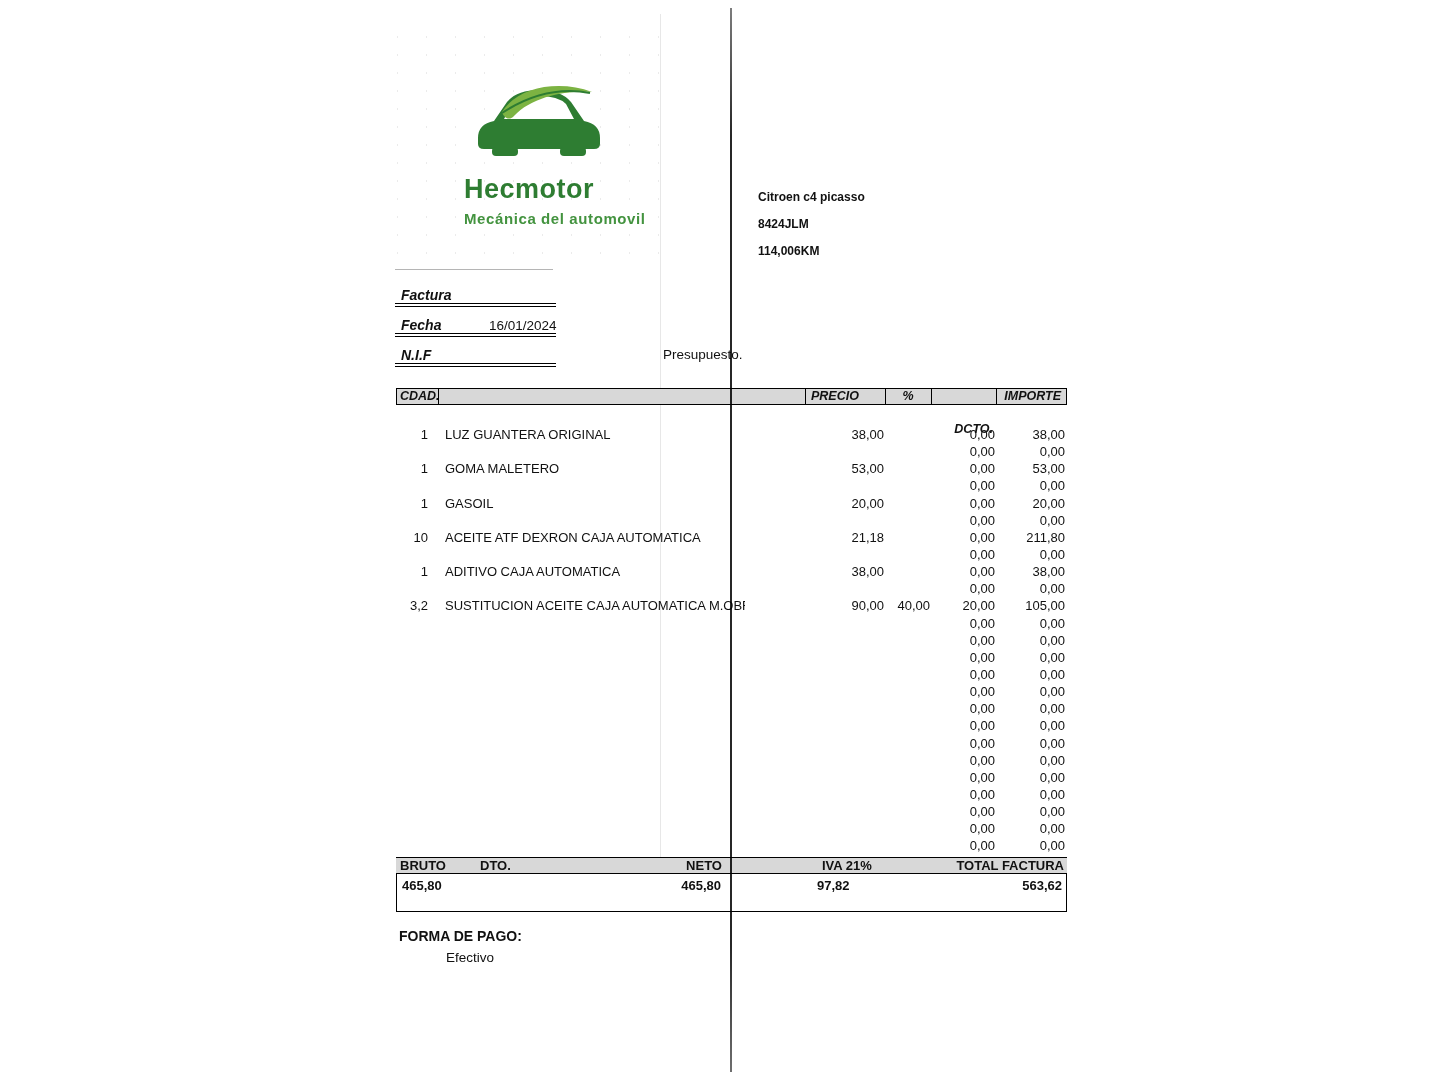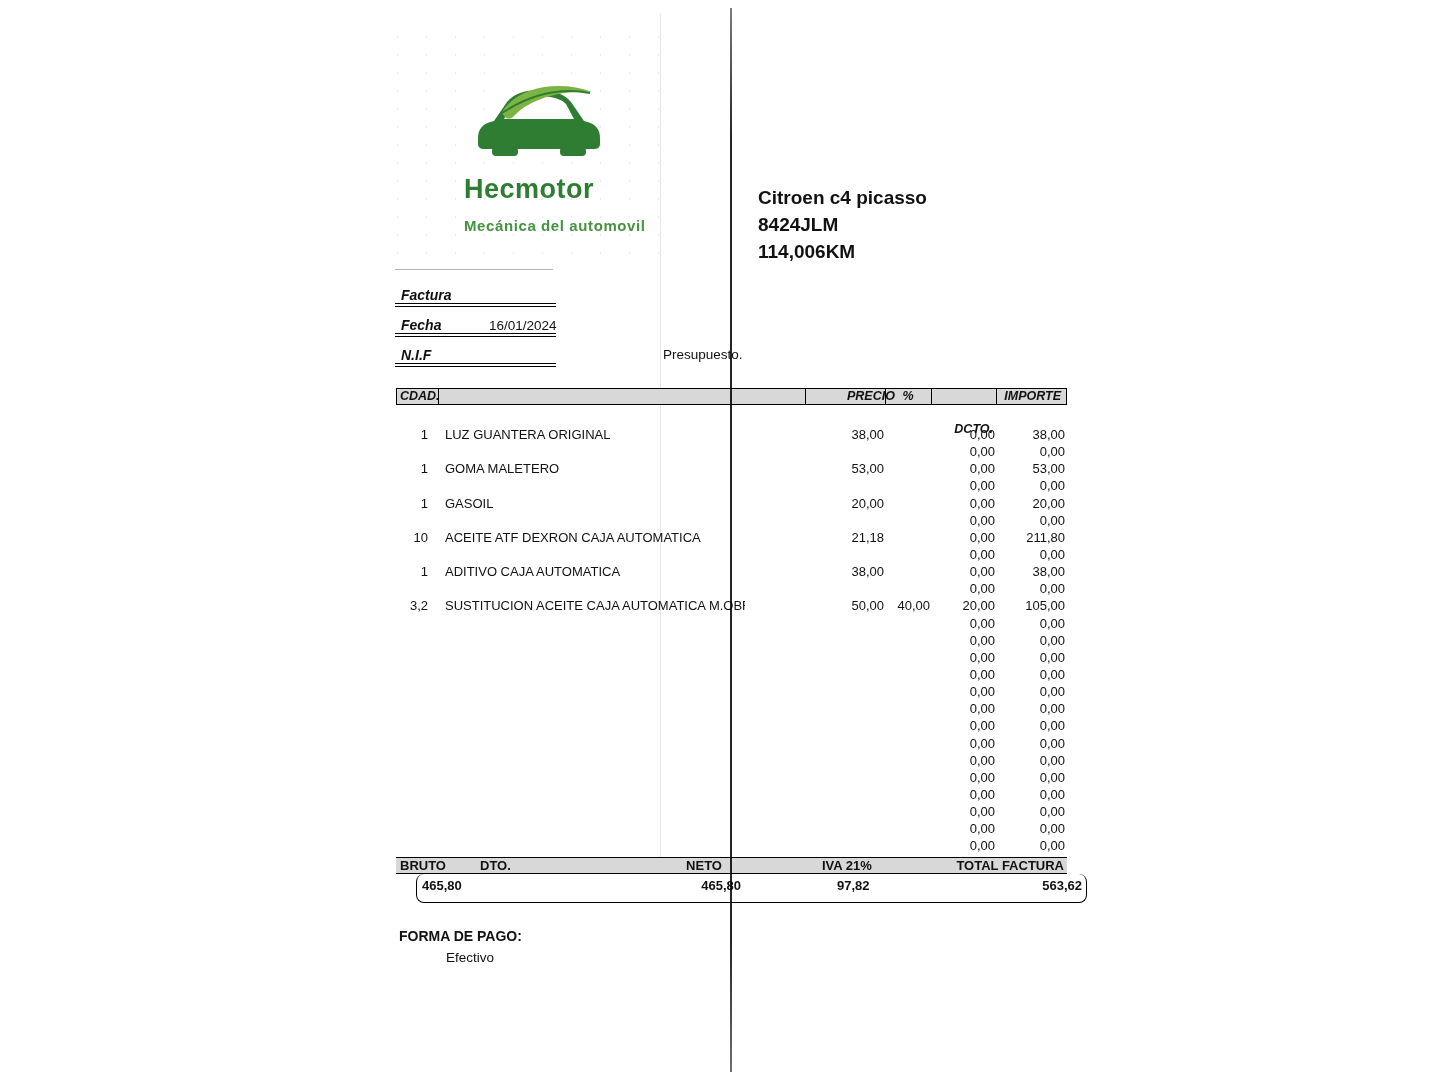--- a/index.html
+++ b/index.html
@@ -18,24 +18,24 @@
   .faint-vline{left:660px;top:14px;width:1px;height:846px;background:#e7e7e7;}
   .fold-line{
     left:730px;top:8px;width:2px;height:1064px;opacity:.85;
     background:linear-gradient(to bottom,#666 0%,#000 12%,#000 88%,#555 100%);
     z-index:30;
   }
 
   
   .logo-wrap{left:464px;top:72px;width:214px;text-align:left;}
   .brand-name{font-size:27px;font-weight:bold;letter-spacing:.5px;margin-top:6px;}
-  .brand-tagline{font-size:15px;font-weight:bold;letter-spacing:.6px;margin-top:12px;}
-
-  
-  .vehicle{left:758px;top:184px;font-size:19px;font-weight:bold;line-height:27px;}
+  .brand-tagline{font-size:15px;font-weight:bold;letter-spacing:.6px;margin-top:5px;}
+
+  
+  .vehicle{left:758px;top:184px;font-size:12px;font-weight:bold;line-height:27px;}
 
   
   .rule-top{left:395px;top:269px;width:158px;height:1px;background:#b5b5b5;}
   .meta-label{font-weight:bold;font-style:italic;font-size:14px;}
   .dbl-line{height:4px;border-top:1.7px solid #000;border-bottom:1px solid #000;box-sizing:border-box;}
   .meta-value{font-size:13.5px;}
 
   
   .thead{
     left:396px;top:388px;width:671px;height:17px;background:#d8d8d8;
@@ -53,22 +53,22 @@
   .c-desc{padding-left:17px;white-space:nowrap;overflow:hidden;}
   .c-num{text-align:right;}
 
   
   .totals-band{
     left:396px;top:857px;width:671px;height:17px;background:#d8d8d8;
     border-top:1.4px solid #000;border-bottom:1px solid #000;box-sizing:border-box;
   }
   .totals-band .tcell{position:absolute;top:1px;height:28px;line-height:14px;font-size:13px;font-weight:bold;}
   .totals-values{
-    left:416px;top:874px;width:671px;height:29px;box-sizing:border-box;
-    border-left:1px solid #000;border-right:1px solid #000;border-bottom:1.8px solid #000;border-radius:8px;
+    left:396px;top:874px;width:671px;height:38px;box-sizing:border-box;
+    border-left:1px solid #000;border-right:1px solid #000;border-bottom:1.8px solid #000;
   }
   .totals-values .tval{position:absolute;top:4px;height:15px;line-height:15px;font-size:13px;font-weight:bold;}
 
   
   .payment-label{left:399px;top:928px;font-size:14px;font-weight:bold;}
   .payment-value{left:446px;top:950px;font-size:13.5px;}
 </style>
 </head>
 <body>
 
@@ -106,21 +106,21 @@
   <div class="abs meta-value" style="left:489px;top:318px;">16/01/2024</div>
   <div class="abs dbl-line" style="left:395px;top:333px;width:161px;"></div>
 
   <div class="abs meta-label" style="left:401px;top:347px;">N.I.F</div>
   <div class="abs dbl-line" style="left:395px;top:363px;width:161px;"></div>
 
   <div class="abs meta-value" style="left:663px;top:347px;">Presupuesto.</div>
 
   <div class="abs thead">
     <span class="hcell" style="left:3px;">CDAD.</span>
-    <span class="hcell" style="left:414px;margin-left:36px;">PRECIO</span>
+    <span class="hcell" style="left:414px;">PRECIO</span>
     <span class="hcell" style="left:488px;width:46px;text-align:center;">%</span>
     <span class="hcell" style="left:534px;width:62px;text-align:right;padding-right:3px;margin-top:33px;">DCTO.</span>
     <span class="hcell" style="left:599px;width:65px;text-align:right;padding-right:3px;">IMPORTE</span>
     <i class="vsep" style="left:41px;"></i>
     <i class="vsep" style="left:408px;"></i>
     <i class="vsep" style="left:488px;"></i>
     <i class="vsep" style="left:534px;"></i>
     <i class="vsep" style="left:599px;"></i>
   </div>
 
@@ -211,21 +211,21 @@
       <span class="c-desc"></span>
       <span class="c-num"></span>
       <span class="c-num"></span>
       <span class="c-num">0,00</span>
       <span class="c-num">0,00</span>
     </div>
 
     <div class="row">
       <span class="c-qty">3,2</span>
       <span class="c-desc">SUSTITUCION ACEITE CAJA AUTOMATICA M.OBRA</span>
-      <span class="c-num">50,00</span>
+      <span class="c-num">90,00</span>
       <span class="c-num">40,00</span>
       <span class="c-num">20,00</span>
       <span class="c-num">105,00</span>
     </div>
 
     <div class="row">
       <span class="c-qty"></span>
       <span class="c-desc"></span>
       <span class="c-num"></span>
       <span class="c-num"></span>

